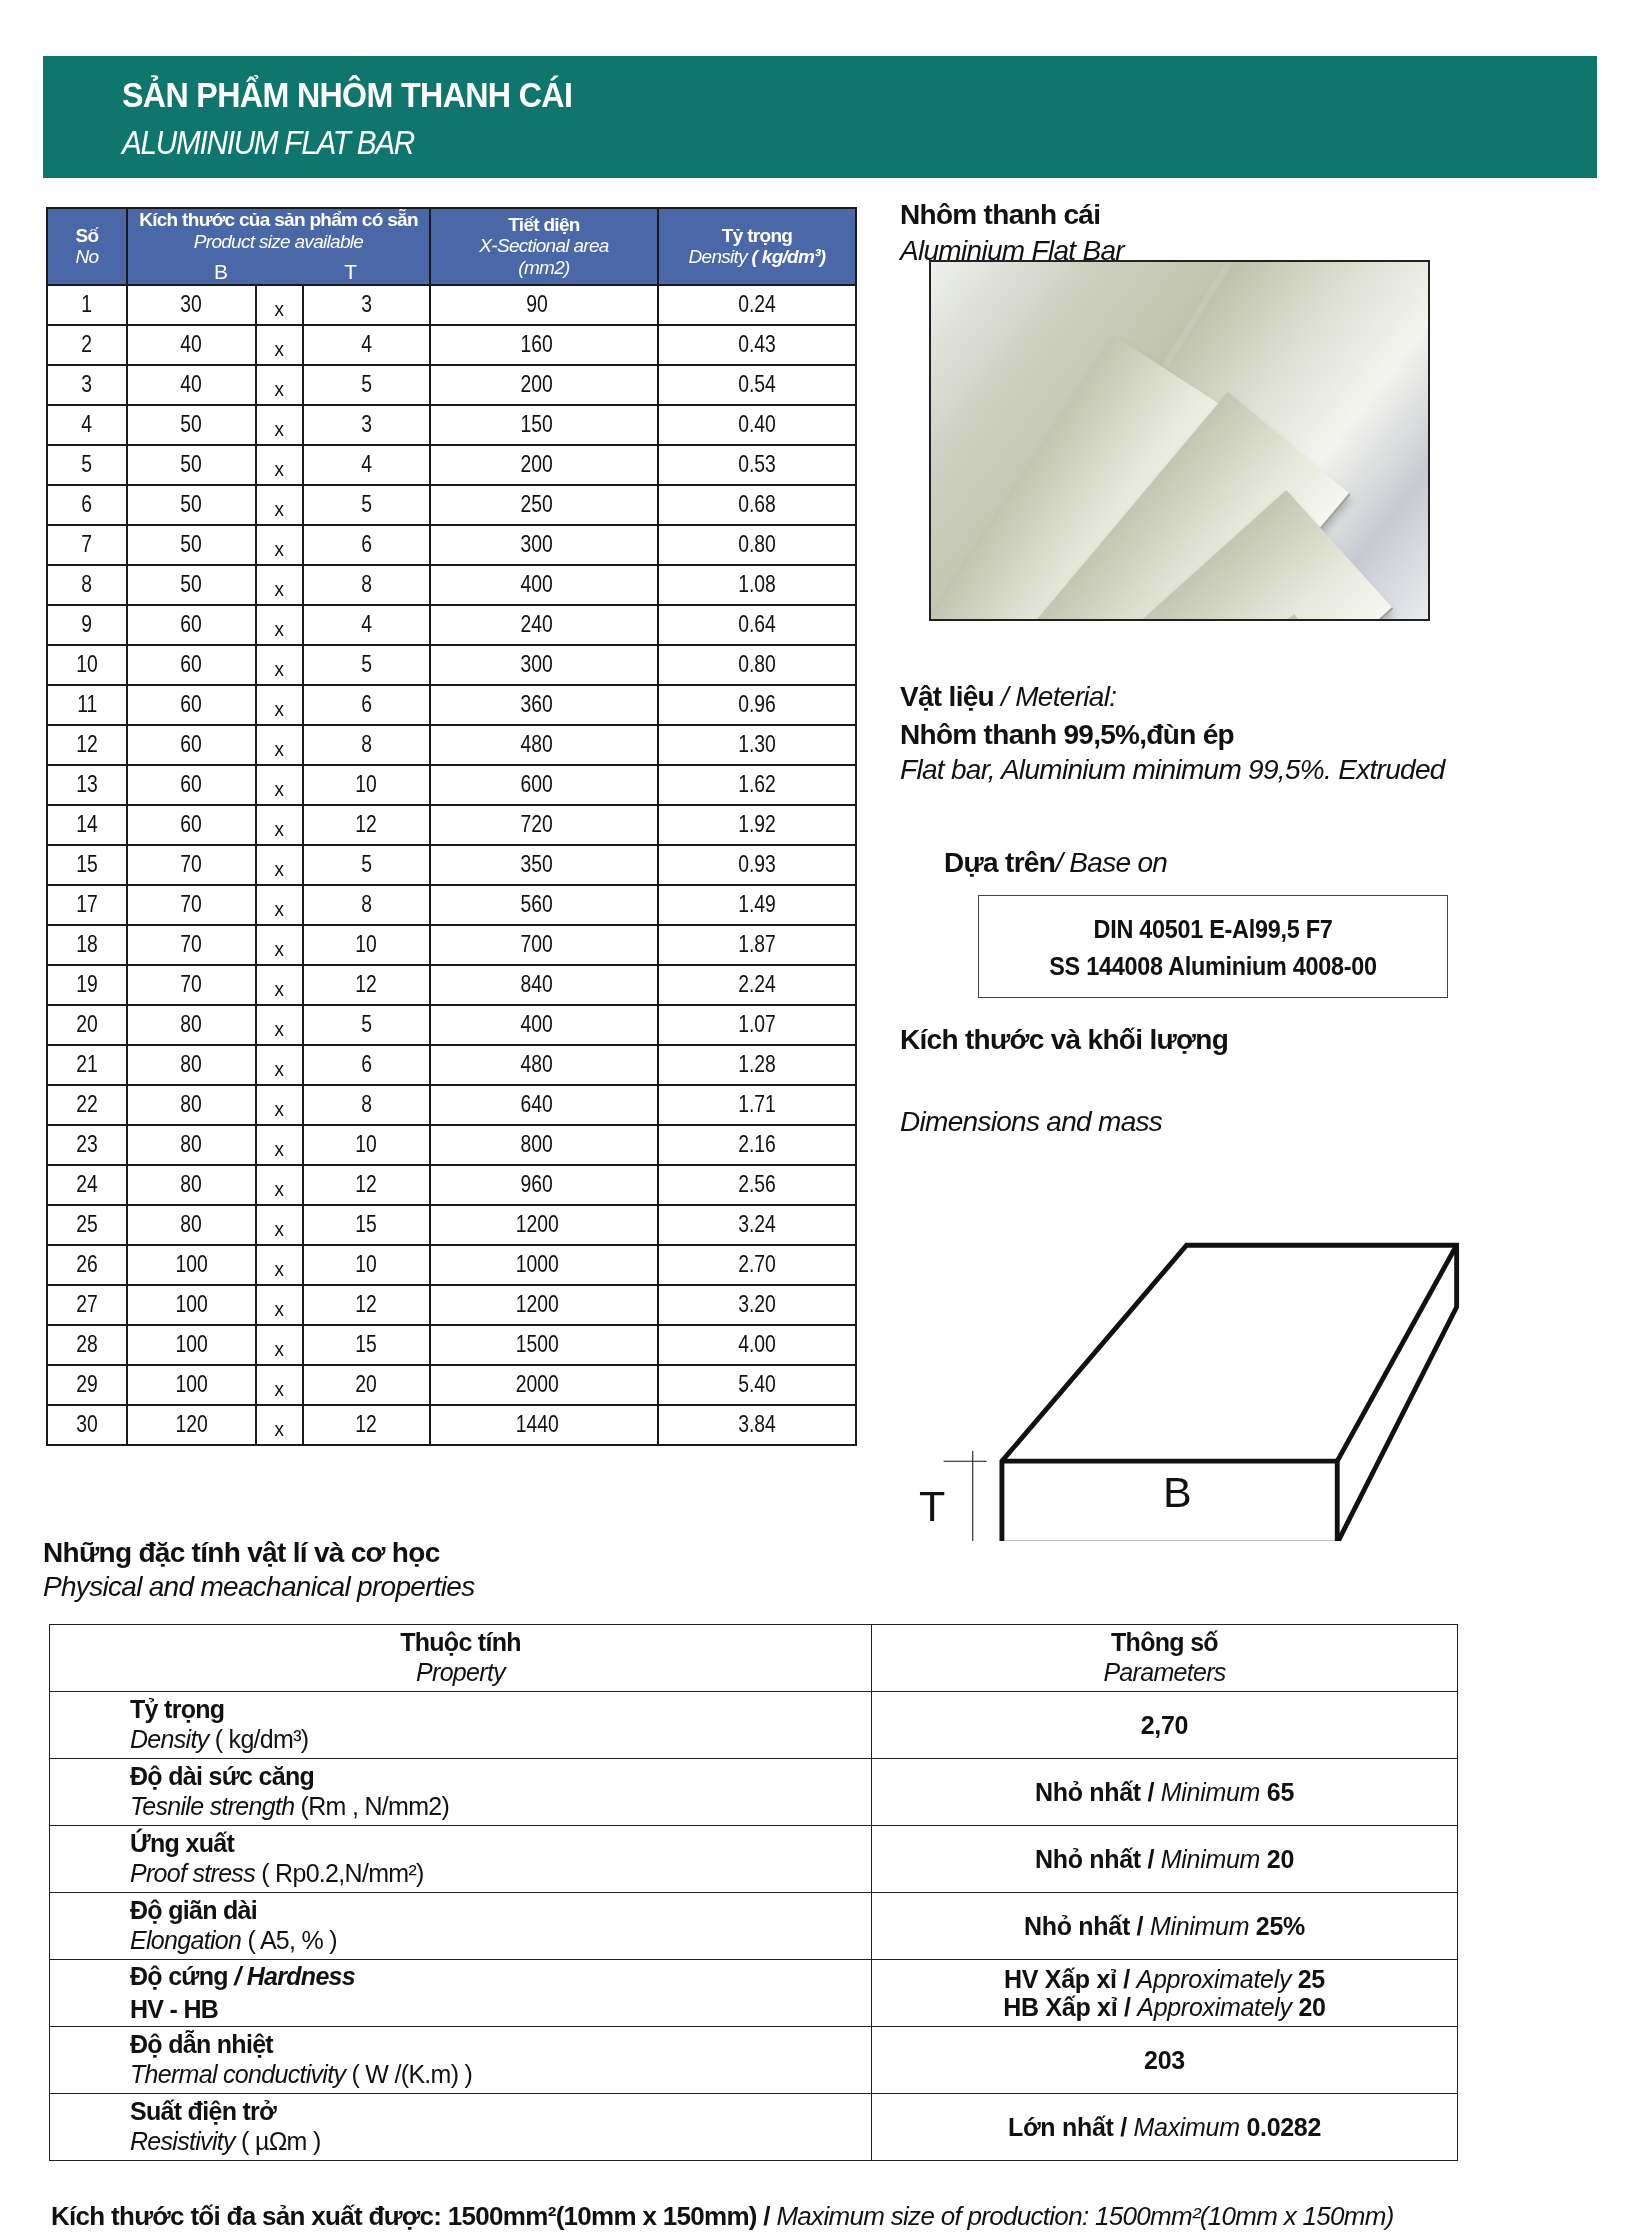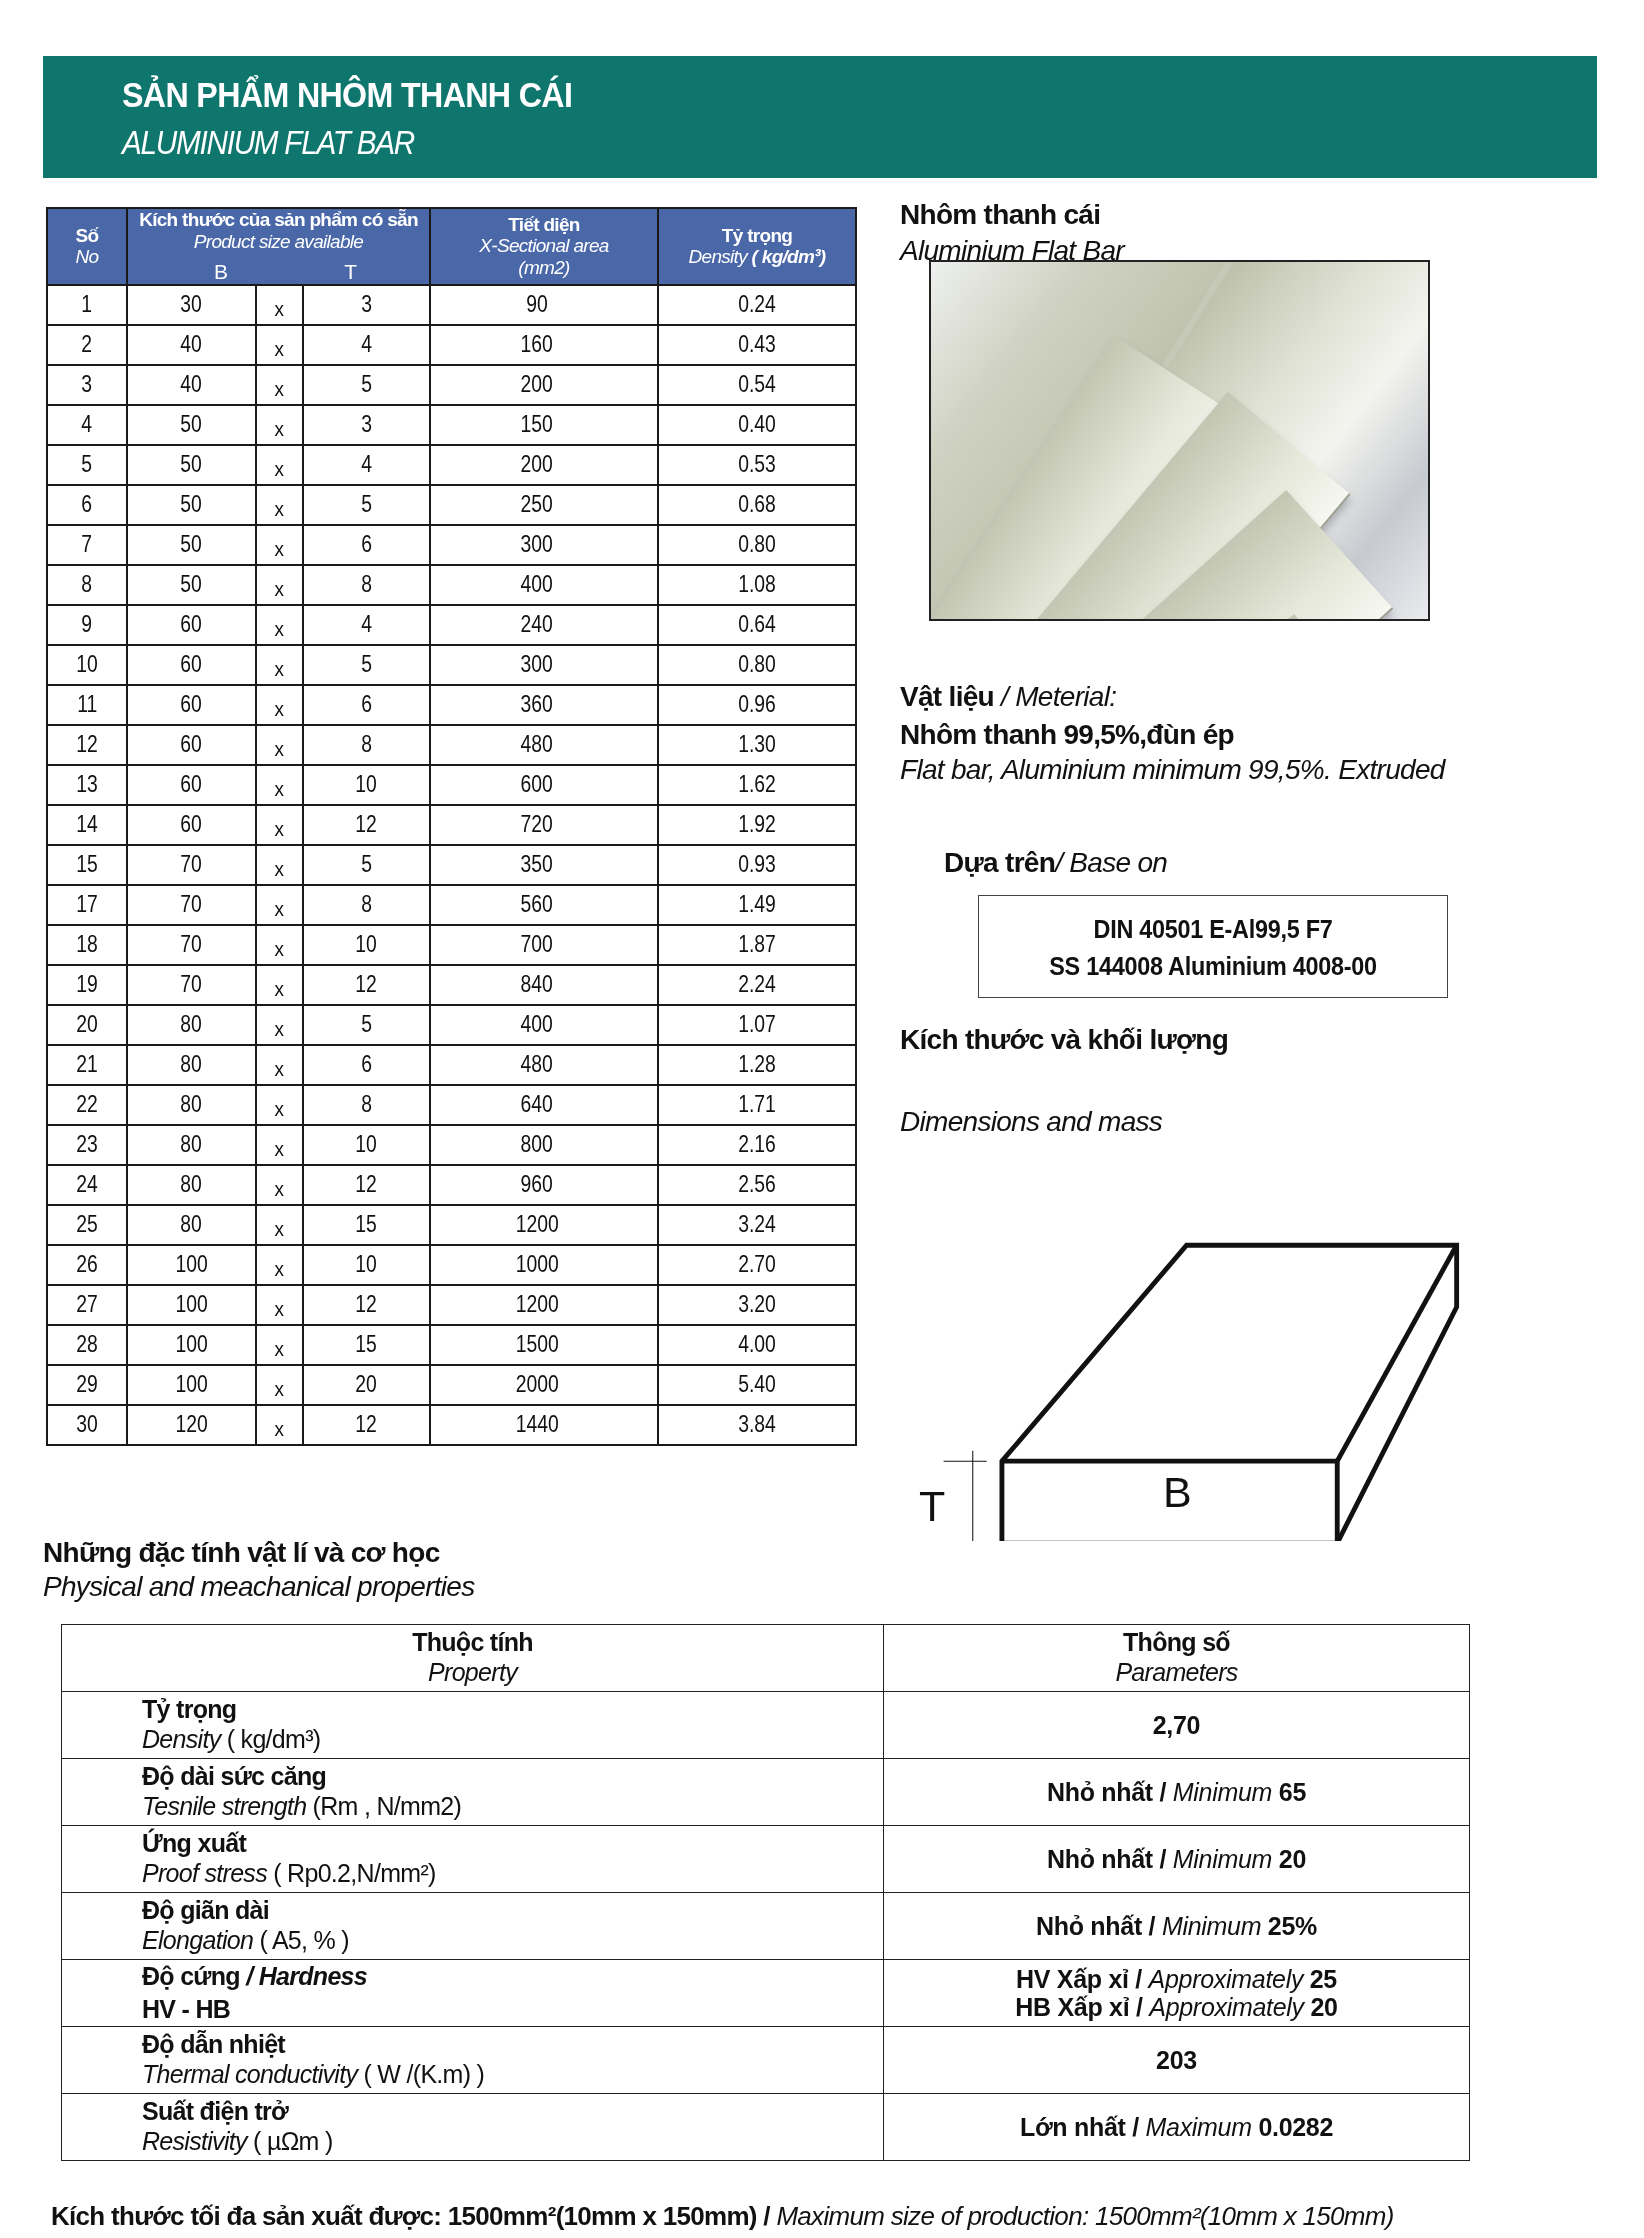--- a/index.html
+++ b/index.html
@@ -32,21 +32,21 @@
   .photo .bar { position: absolute; background: linear-gradient(90deg, #c3c6b2, #e6e8da 60%, #f6f7f1); border-right: 2.8px solid #9ea08f; box-shadow: 4.2px 4.2px 7px rgba(90,95,110,0.35); transform-origin: top left; }
 
   .basebox { position: absolute; left: 978px; top: 895px; width: 470px; height: 103px; border: 1.4px solid #444; text-align: center; }
   .basebox div { font-size: 26px; font-weight: bold; transform: scaleX(0.9); letter-spacing: -0.3px; }
   .basebox .l1 { margin-top: 18px; }
   .basebox .l2 { margin-top: 5.6px; }
 
   .diagram { position: absolute; left: 895px; top: 1180px; width: 604px; height: 361px; }
 
   
-  .props { position: absolute; left: 61px; top: 1624px; width: 1407px; border-collapse: collapse; table-layout: fixed; }
+  .props { position: absolute; left: 49px; top: 1624px; width: 1407px; border-collapse: collapse; table-layout: fixed; }
   .props td, .props th { border: 1.4px solid #222; vertical-align: middle; font-weight: normal; }
   .props thead tr { height: 67px; }
   .props tbody tr { height: 67px; }
   .props th { text-align: center; font-size: 25px; line-height: 1.25; }
   .props .vi { font-weight: bold; font-size: 25px; letter-spacing: -0.7px; display: block; line-height: 1.15; }
   .props .en { font-style: italic; font-size: 25px; letter-spacing: -0.7px; display: block; line-height: 1.25; }
   .props td.prop { padding-left: 80px; }
   .props td.param { text-align: center; font-size: 25px; letter-spacing: -0.3px; }
   .props td.param b { font-weight: bold; }
   .props td.param i { font-style: italic; }

